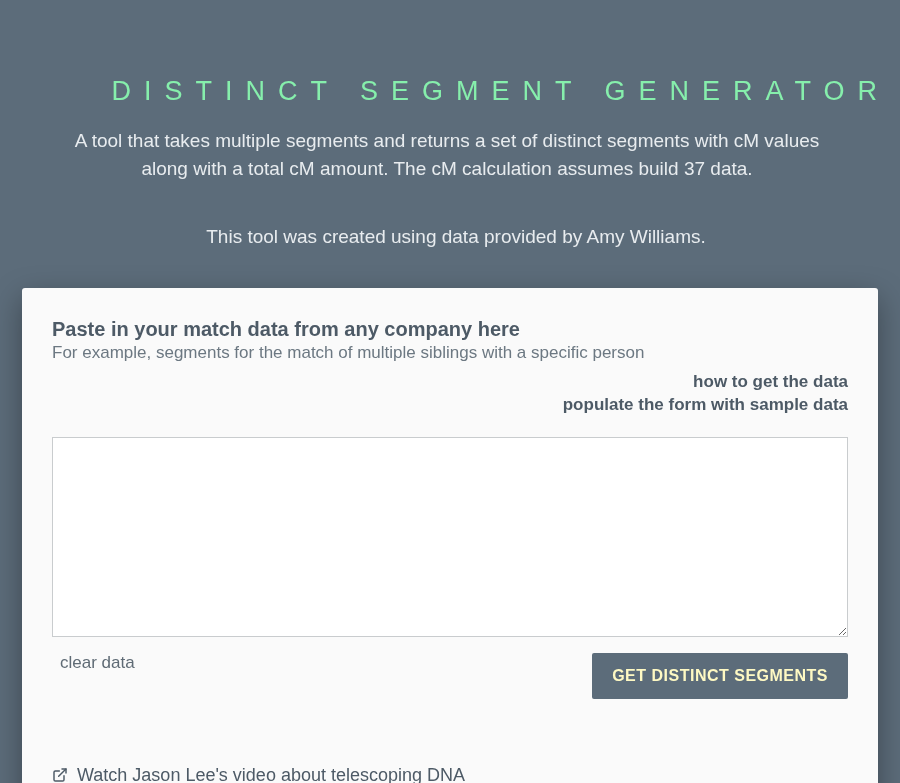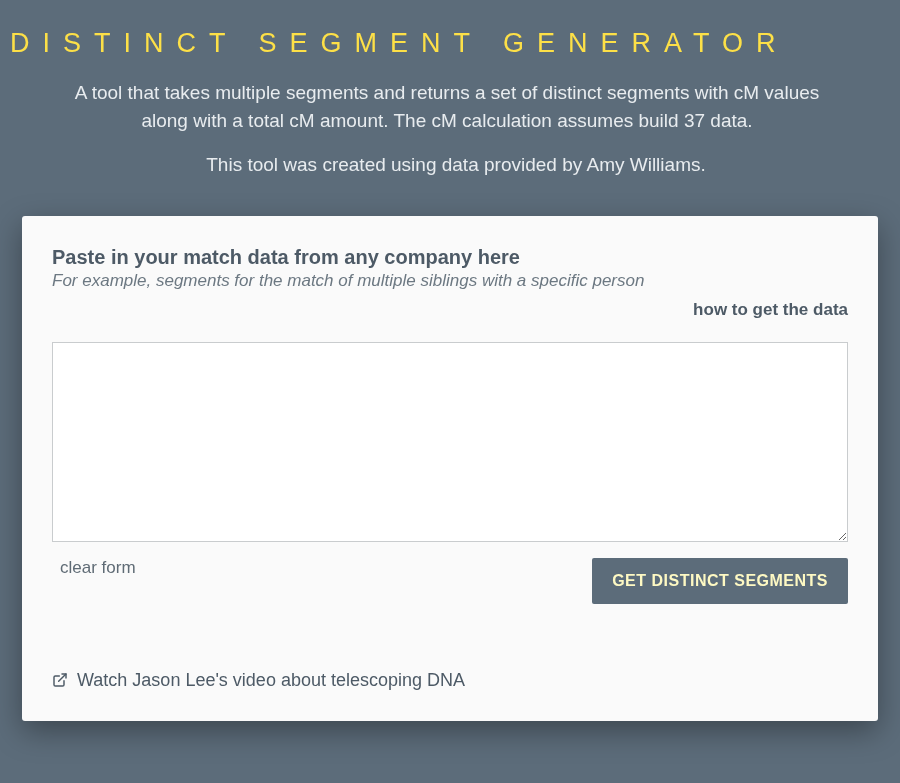--- a/index.html
+++ b/index.html
@@ -9,59 +9,60 @@
     height: 783px;
     background: #5c6c7a;
     font-family: "Helvetica Neue", Helvetica, Arial, sans-serif;
     color: #e8ecef;
     overflow: hidden;
   }
   .page-title {
     font-size: 27px;
     font-weight: 300;
     letter-spacing: 13px;
-    text-align: left;
-    color: #fde047;
+    text-align: right;
+    color: #86efac;
     padding: 28px 10px 10px 10px;
+    margin-top: 48px;
   }
   .description {
     font-size: 19px;
     line-height: 1.45;
     text-align: center;
     color: #e8ecef;
     padding: 10px 56px 12px 50px;
     font-weight: 300;
   }
   .credits {
     font-size: 19px;
     text-align: center;
     color: #e8ecef;
     padding: 8px 28px 20px 40px;
     font-weight: 300;
+    margin-top: 24px;
   }
   .credits .name-link {
     color: #e8ecef;
   }
   .card {
     background: #fafafa;
     margin: 20px 22px 0 22px;
     padding: 30px 30px 28px 30px;
     border-radius: 3px;
     box-shadow: 0 10px 30px rgba(0,0,0,0.35);
     color: #4d5a66;
   }
   .form-heading {
     font-size: 20px;
     font-weight: 600;
     color: #4d5a66;
     margin: 0 0 2px 0;
   }
   .form-subheading {
     font-size: 17px;
-    font-style: italic;
     color: #6c7882;
     margin: 2px 0 8px 0;
   }
   .helper-links {
     text-align: right;
     font-size: 17px;
     font-weight: 600;
     color: #4d5a66;
     line-height: 1.35;
     margin-bottom: 20px;
@@ -128,26 +129,27 @@
   <span>This tool was created using data provided by </span><span class="name-link">Amy Williams</span><span>.</span>
 </div>
 
 <div class="card">
 
   <div class="form-heading">Paste in your match data from any company here</div>
   <div class="form-subheading">For example, segments for the match of multiple siblings with a specific person</div>
 
   <div class="helper-links">
     <span class="hlink">how to get the data</span><br>
+    <span class="hlink">populate the form with sample data</span>
   </div>
 
   <textarea class="seg-input" value="" style=""></textarea>
 
   <div class="actions">
-    <span class="clear-link">clear form</span>
+    <span class="clear-link">clear data</span>
     <button class="submit-btn">GET DISTINCT SEGMENTS</button>
   </div>
 
   <div class="video-line">
     <span class="ext-icon">
       <svg width="16" height="16" viewBox="0 0 24 24" fill="none" stroke="#4d5a66" stroke-width="2.2" stroke-linecap="round" stroke-linejoin="round">
         <path d="M18 13v6a2 2 0 0 1-2 2H5a2 2 0 0 1-2-2V8a2 2 0 0 1 2-2h6"></path>
         <polyline points="15 3 21 3 21 9"></polyline>
         <line x1="10" y1="14" x2="21" y2="3"></line>
       </svg>

